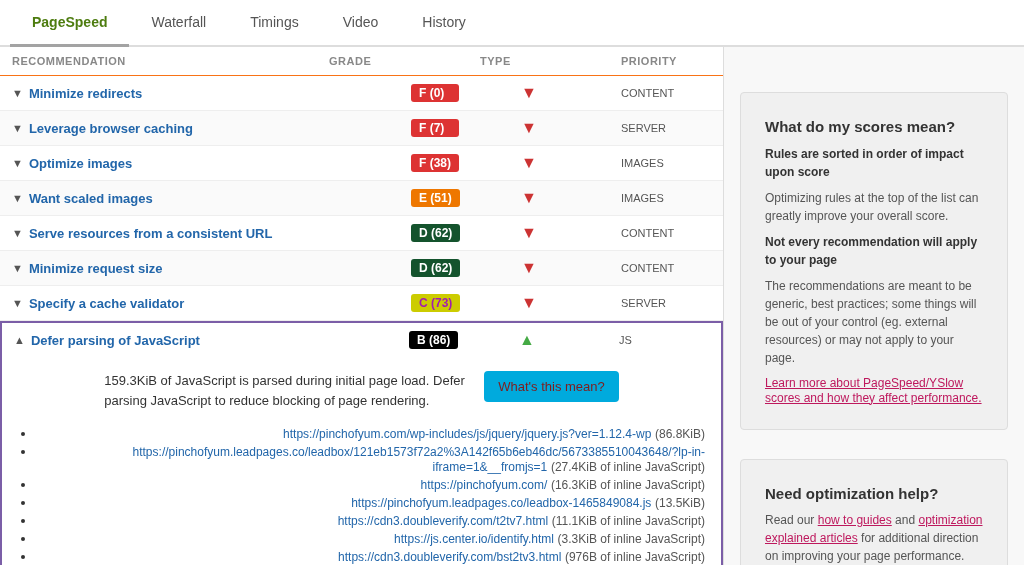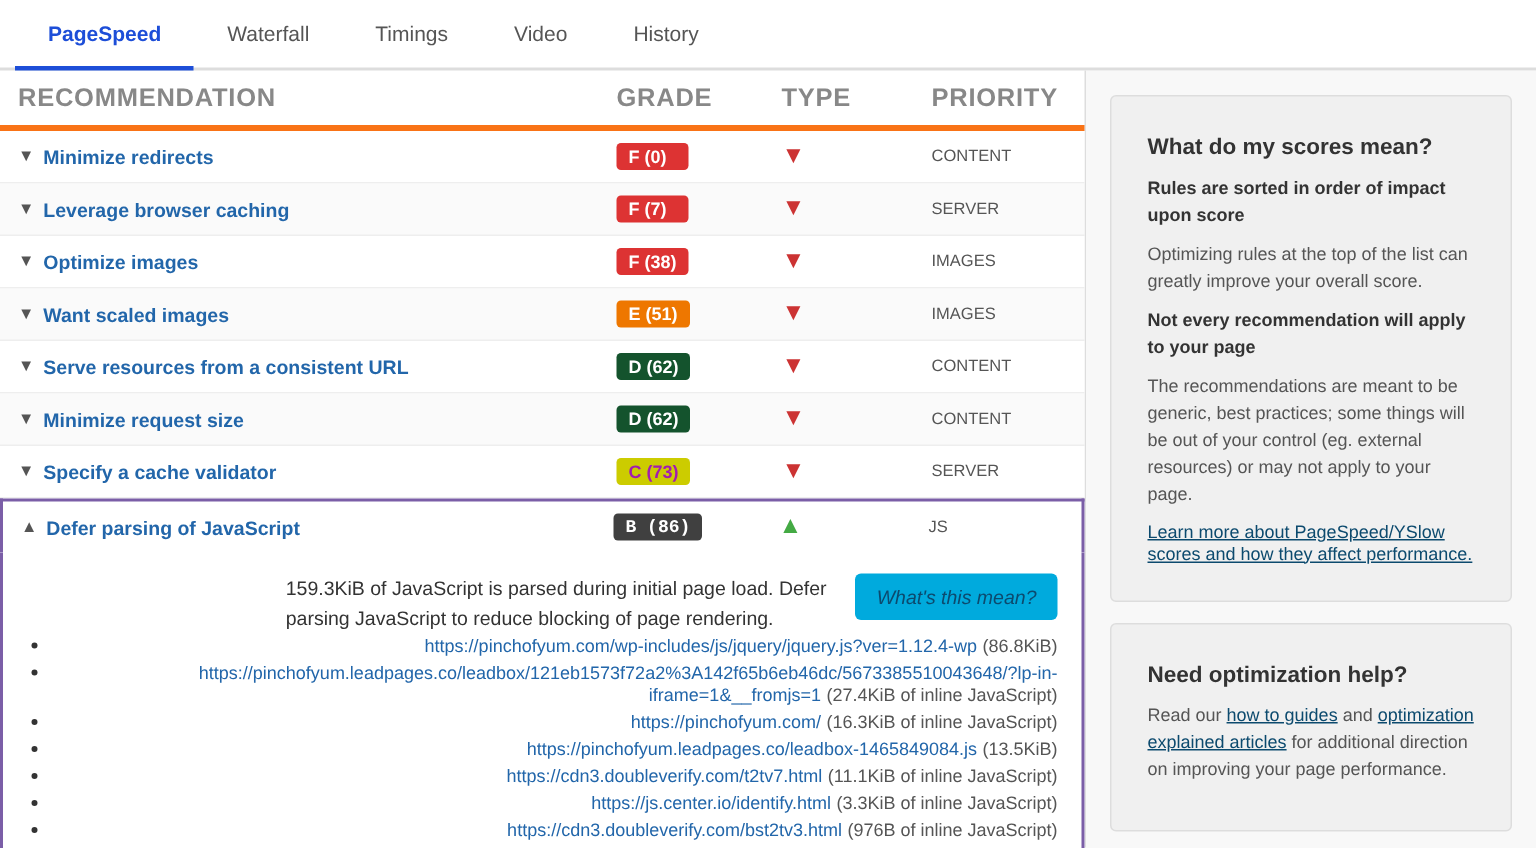--- a/index.html
+++ b/index.html
@@ -14,22 +14,22 @@
     }
     .tab {
       padding: 14px 22px;
       cursor: pointer;
       font-size: 14px;
       color: #555;
       border-bottom: 3px solid transparent;
       margin-bottom: -2px;
     }
     .tab.active {
-      color: #1d4ed8;
-      border-bottom: 3px solid #1d4ed8;
+      color: #4d7c0f;
+      border-bottom: 3px solid #a3a3a3;
       font-weight: bold;
     }
 
     
     .main-content {
       display: flex;
       height: calc(576px - 58px);
     }
 
     
@@ -38,24 +38,25 @@
       overflow-y: auto;
       border-right: 1px solid #ddd;
     }
 
     
     .table-header {
       display: grid;
       grid-template-columns: 1fr 110px 100px 90px;
       padding: 8px 12px;
       color: #888;
-      font-size: 17px;
+      font-size: 11px;
       font-weight: bold;
       letter-spacing: 0.5px;
-      border-bottom: 4px solid #f97316;
+      border-bottom: 1px solid #f97316;
+      gap: 41px;
     }
 
     
     .rec-row {
       display: grid;
       grid-template-columns: 1fr 110px 100px 90px;
       padding: 8px 12px;
       border-bottom: 1px solid #eee;
       align-items: center;
       background: #fff;
@@ -81,76 +82,76 @@
       border-radius: 3px;
       font-size: 12px;
       font-weight: bold;
       color: #fff;
       min-width: 48px;
     }
     .grade-f { background: #dd3333; }
     .grade-e { background: #ee7700; }
     .grade-d { background: #14532d; }
     .grade-c { background: #cccc00; color: #a21caf; }
-    .grade-b { background: #404040; font-family: Liberation Mono, monospace; }
+    .grade-b { background: #000000; }
 
     .type-text { font-size: 11px; color: #555; }
 
     .down-arrow { color: #cc3333; font-size: 16px; }
     .up-arrow { color: #44aa44; font-size: 16px; }
 
     
     .expanded-content {
       border: 2px solid #7b5ea7;
       border-top: none;
       padding: 14px 16px 10px 16px;
       background: #fff;
       margin-bottom: 2px;
     }
     .expanded-desc {
       display: flex;
-      justify-content: flex-end;
+      justify-content: center;
       align-items: flex-start;
-      margin-bottom: 1px;
+      margin-bottom: 16px;
     }
     .expanded-desc p { font-size: 13px; color: #333; max-width: 380px; line-height: 1.5; }
     .whats-btn {
       background: #00aadd;
-      color: #0c4a6e;
+      color: #7f1d1d;
       border: none;
       padding: 8px 14px;
       border-radius: 4px;
       cursor: pointer;
       font-size: 13px;
       white-space: nowrap;
-      font-style: italic;
     }
     .expanded-links { list-style: disc; padding-left: 18px; text-align: right; }
     .expanded-links li { margin-bottom: 3px; }
     .expanded-links a { color: #2266aa; font-size: 12px; text-decoration: none; }
     .link-size { color: #555; font-size: 12px; }
 
     
     .right-panel {
       width: 300px;
       padding: 16px;
       overflow-y: auto;
       background: #f8f8f8;
     }
     .info-box {
       background: #f0f0f0;
       border: 1px solid #ddd;
       border-radius: 4px;
       padding: 24px;
       margin-bottom: 14px;
+      margin-top: 29px;
     }
     .info-box h3 { font-size: 15px; font-weight: bold; color: #333; margin-bottom: 8px; line-height: 1.3; }
     .info-box p { font-size: 12px; color: #555; line-height: 1.5; margin-bottom: 8px; }
     .info-box strong { color: #333; font-weight: bold; }
-    .info-box a { color: #0c4a6e; font-size: 12px; }
+    .info-box a { color: #be185d; font-size: 12px; }
   </style>
 </head>
 <body>
 
 <div class="tabs-bar">
   <div class="tab active">PageSpeed</div>
   <div class="tab">Waterfall</div>
   <div class="tab">Timings</div>
   <div class="tab">Video</div>
   <div class="tab">History</div>

